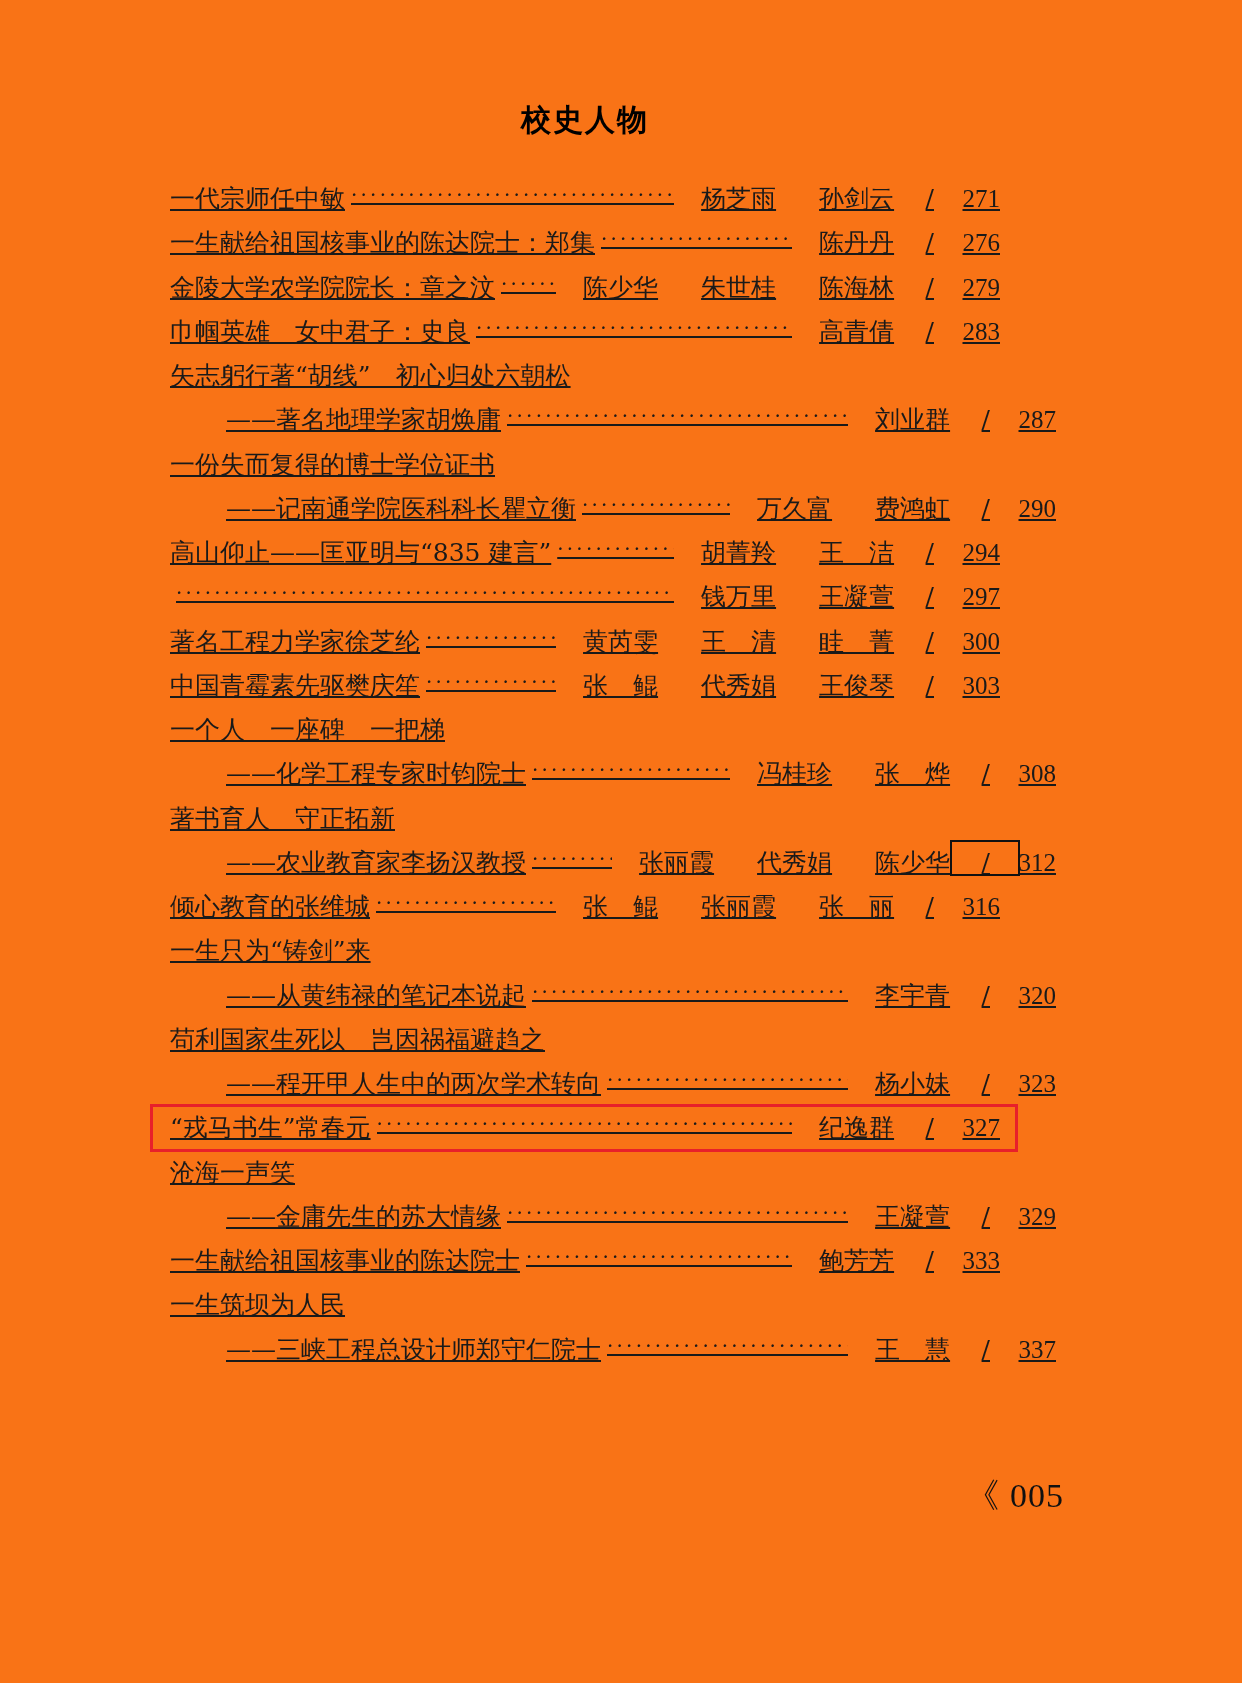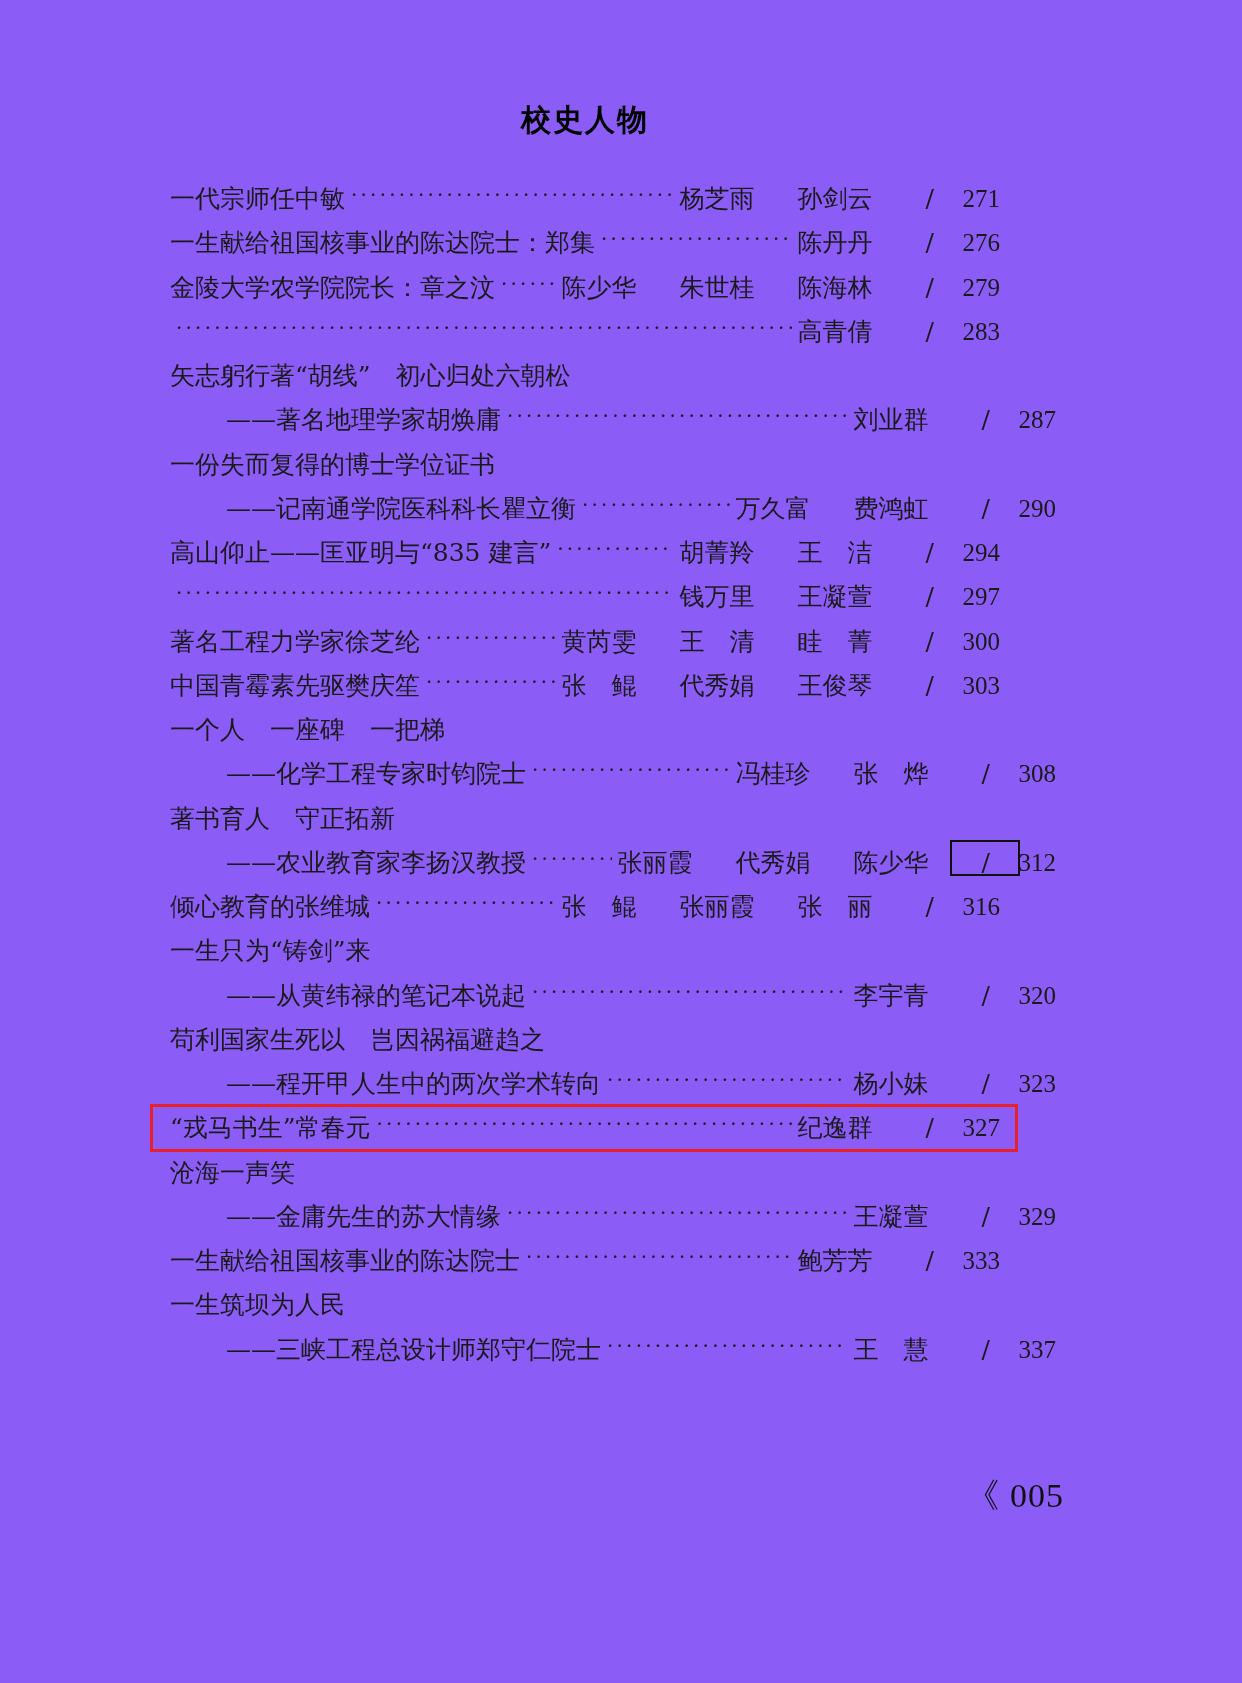--- a/index.html
+++ b/index.html
@@ -14,38 +14,39 @@
     font-family: "DejaVu Serif", "Liberation Serif", serif;
     color: #1a1a1a;
     overflow: hidden;
   }
   .page {
     position: absolute;
     left: 0;
     top: 0;
     width: 1242px;
     height: 1683px;
-    background: #8b5cf6;
+    background: #f97316;
   }
   .content {
     position: absolute;
     left: 170px;
     top: 100px;
     width: 830px;
   }
   .page-title {
     text-align: center;
     font-size: 30px;
     font-weight: bold;
     letter-spacing: 2px;
     margin: 0 0 42px 0;
     color: #000;
   }
   .toc {
     display: block;
+    text-decoration: underline;
   }
   .entry {
     display: flex;
     align-items: baseline;
     width: 100%;
     margin-bottom: 13px;
     font-size: 25px;
     line-height: 1.25;
     white-space: nowrap;
   }
@@ -69,21 +70,21 @@
     color: #1a1a1a;
   }
   .e-authors {
     flex: 0 0 auto;
     display: flex;
     justify-content: flex-end;
     gap: 0px;
   }
   .author {
     display: inline-block;
-    text-align: left;
+    text-align: center;
     width: 118px;
   }
   .e-sep {
     flex: 0 0 auto;
     padding: 0 8px 0 10px;
   }
   .e-page {
     flex: 0 0 auto;
     width: 58px;
     text-align: right;
@@ -149,20 +150,21 @@
           <span class="e-dots">·····················································································································</span>
           <span class="e-authors">
             <span class="author">陈少华</span>
             <span class="author">朱世桂</span>
             <span class="author">陈海林</span>
           </span>
           <span class="e-sep">/</span>
           <span class="e-page">279</span>
         </div>
         <div class="entry">
+          <span class="e-title">巾帼英雄　女中君子：史良</span>
           <span class="e-dots">·····················································································································</span>
           <span class="e-authors">
             <span class="author">高青倩</span>
           </span>
           <span class="e-sep">/</span>
           <span class="e-page">283</span>
         </div>
         <div class="entry plain">
           <span class="e-title">矢志躬行著“胡线”　初心归处六朝松</span>
         </div>

